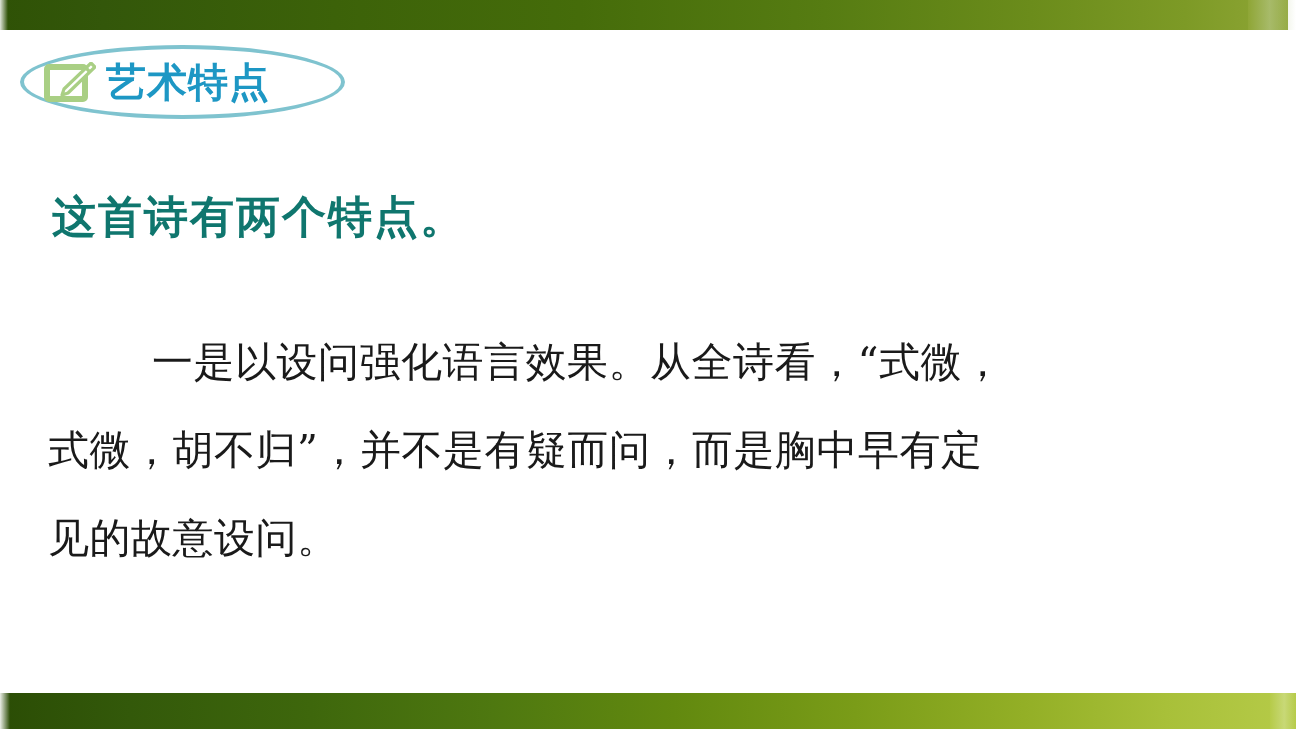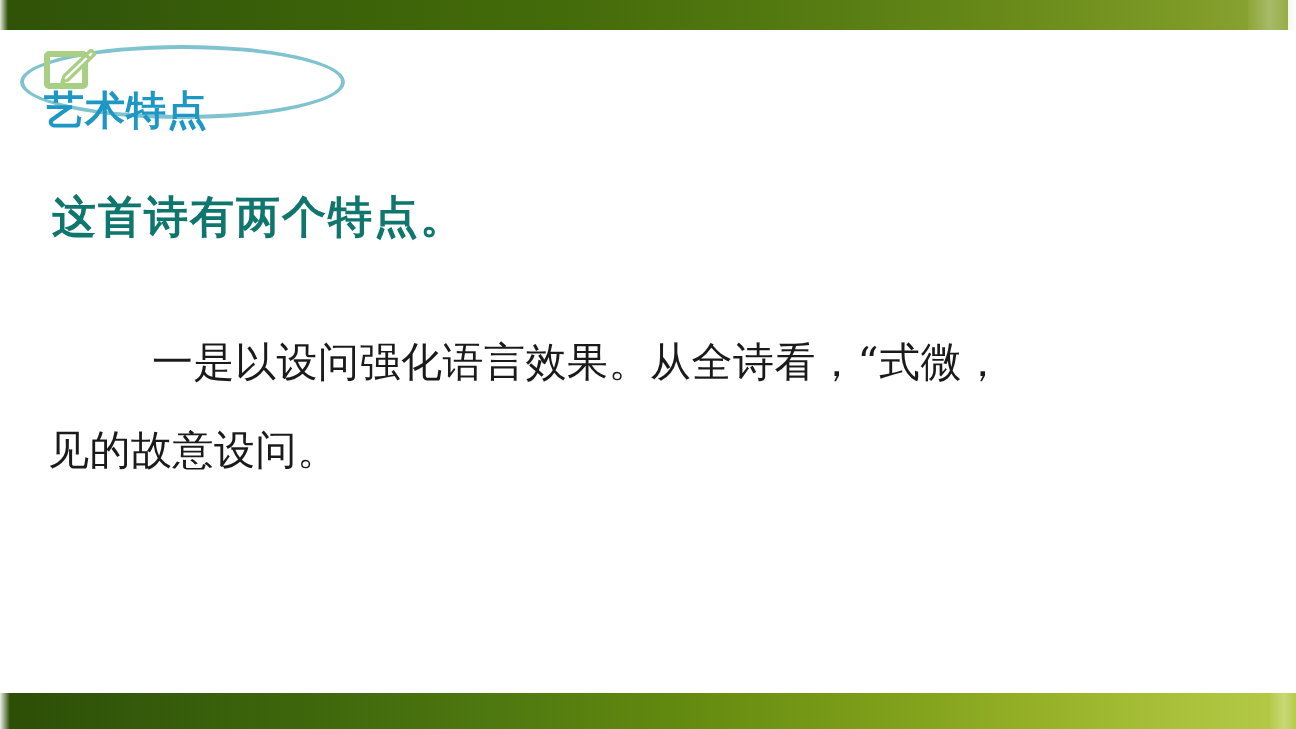--- a/index.html
+++ b/index.html
@@ -95,23 +95,22 @@
   .title-badge {
     position: absolute;
     left: 20px;
     top: 45px;
     width: 325px;
     height: 74px;
     border: 4px solid #7fc3cf;
     border-radius: 50%;
     box-sizing: border-box;
     display: flex;
-    align-items: flex-start;
+    align-items: center;
     padding-left: 20px;
-    flex-direction: column;
   }
   .badge-icon {
     width: 52px;
     height: 41px;
     flex: 0 0 auto;
     margin-right: 10px;
     display: block;
   }
   .badge-title {
     font-family: "DejaVu Sans", "Liberation Sans", sans-serif;
@@ -178,20 +177,21 @@
     </svg>
     <span class="badge-title">艺术特点</span>
   </div>
 
   <div class="content">
 
     <div class="heading-red">这首诗有两个特点。</div>
 
     <div class="body-text">
       <div class="body-line"><span class="indent"></span><span>一是以设问强化语言效果。从全诗看，“式微，</span></div>
+      <div class="body-line">式微，胡不归”，并不是有疑而问，而是胸中早有定</div>
       <div class="body-line">见的故意设问。</div>
     </div>
 
   </div>
 
   <div class="bottom-bar"></div>
   <div class="bottom-bar-edge"></div>
   <div class="bottom-bar-fade"></div>
 
 </div>

